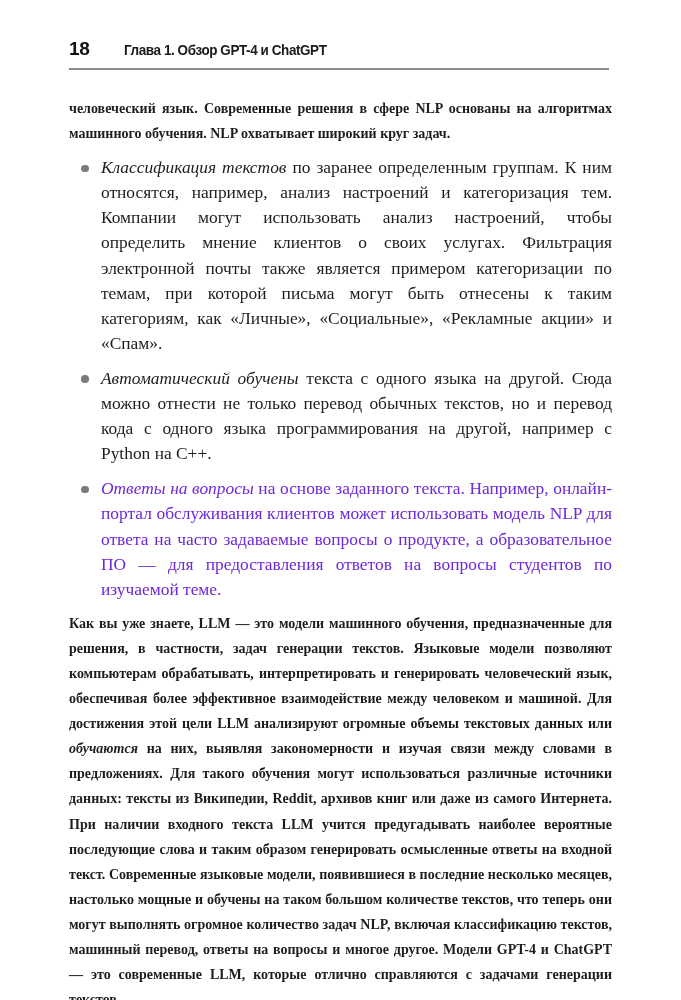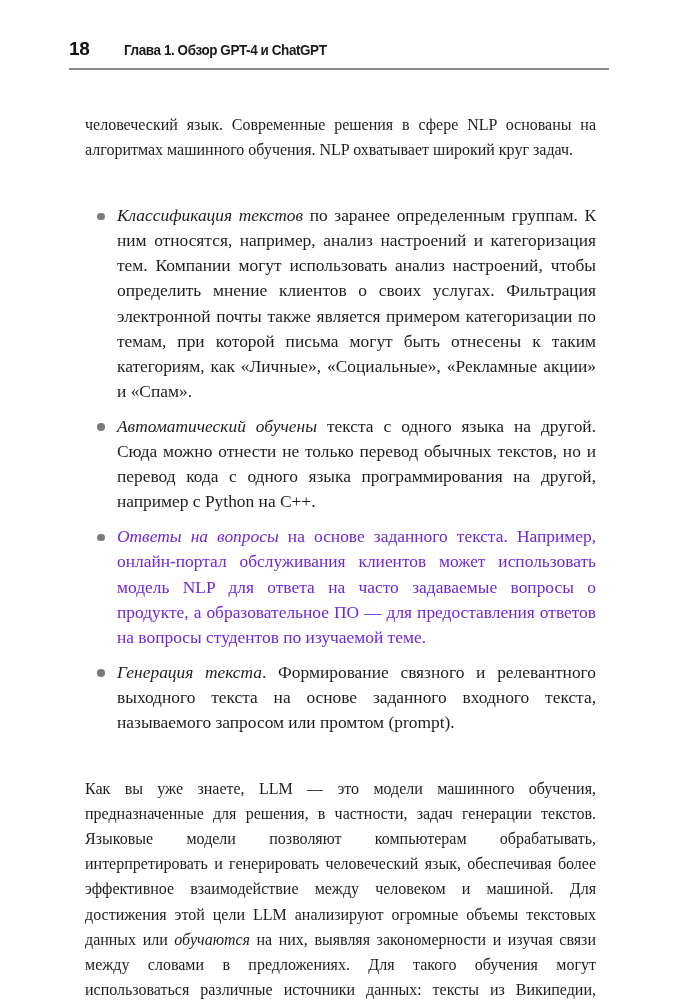--- a/index.html
+++ b/index.html
@@ -65,35 +65,36 @@
 
   
   .column {
     position: absolute;
     left: 69px;
     top: 96px;
     width: 543px;
   }
 
   p.body {
-    margin: 16px;
-    font-size: 16px;
+    margin: 0;
+    font-size: 14px;
     line-height: 25.1px;
     text-align: justify;
     text-justify: inter-word;
     hyphens: none;
     color: #1d1d1d;
+    font-weight: bold;
   }
 
   .gap-before-list { height: 9px; }
   .gap-after-list  { height: 9px; }
 
   
   ul.bullets {
-    margin: 16px;
+    margin: 0;
     padding: 0;
     list-style: none;
   }
   ul.bullets li {
     position: relative;
     padding-left: 32px;
     margin: 0 0 10px 0;
     font-size: 17.4px;
     line-height: 25.1px;
     text-align: justify;
@@ -137,23 +138,20 @@
       </li>
 
       <li style="color: rgb(29, 29, 29);">
         <span class="dot" style="background: rgb(123, 123, 125);"></span><em>Автоматический обучены</em><span> текста с одного языка на другой. Сюда можно отнести не только перевод обычных текстов, но и перевод кода с одного языка программирования на другой, например с Python на C++.</span>
       </li>
 
       <li style="color: #6d28d9;">
         <span class="dot" style="background: rgb(123, 123, 125);"></span><em>Ответы на вопросы</em><span> на основе заданного текста. Например, онлайн-портал обслуживания клиентов может использовать модель NLP для ответа на часто задаваемые вопросы о продукте, а образовательное ПО — для предоставления ответов на вопросы студентов по изучаемой теме.</span>
       </li>
 
-      <li style="color: rgb(29, 29, 29);">
-        <span class="dot" style="background: rgb(123, 123, 125);"></span><em>Генерация текста</em><span>. Формирование связного и релевантного выходного текста на основе заданного входного текста, называемого запросом или промтом (prompt).</span>
-      </li>
 
     </ul>
 
     <div class="gap-after-list"></div>
 
     <p class="body" style="color: rgb(29, 29, 29);"><span>Как вы уже знаете, LLM — это модели машинного обучения, предназначенные для решения, в частности, задач генерации текстов. Языковые модели позволяют компьютерам обрабатывать, интерпретировать и генерировать человеческий язык, обеспечивая более эффективное взаимодействие между человеком и машиной. Для достижения этой цели LLM анализируют огромные объемы текстовых данных или </span><em>обучаются</em><span> на них, выявляя закономерности и изучая связи между словами в предложениях. Для такого обучения могут использоваться различные источники данных: тексты из Википедии, Reddit, архивов книг или даже из самого Интернета. При наличии входного текста LLM учится предугадывать наиболее вероятные последующие слова и таким образом генерировать осмысленные ответы на входной текст. Современные языковые модели, появившиеся в последние несколько месяцев, настолько мощные и обучены на таком большом количестве текстов, что теперь они могут выполнять огромное количество задач NLP, включая классификацию текстов, машинный перевод, ответы на вопросы и многое другое. Модели GPT-4 и ChatGPT — это современные LLM, которые отлично справляются с задачами генерации текстов.</span></p>
 
   </div>
 </div>
 

